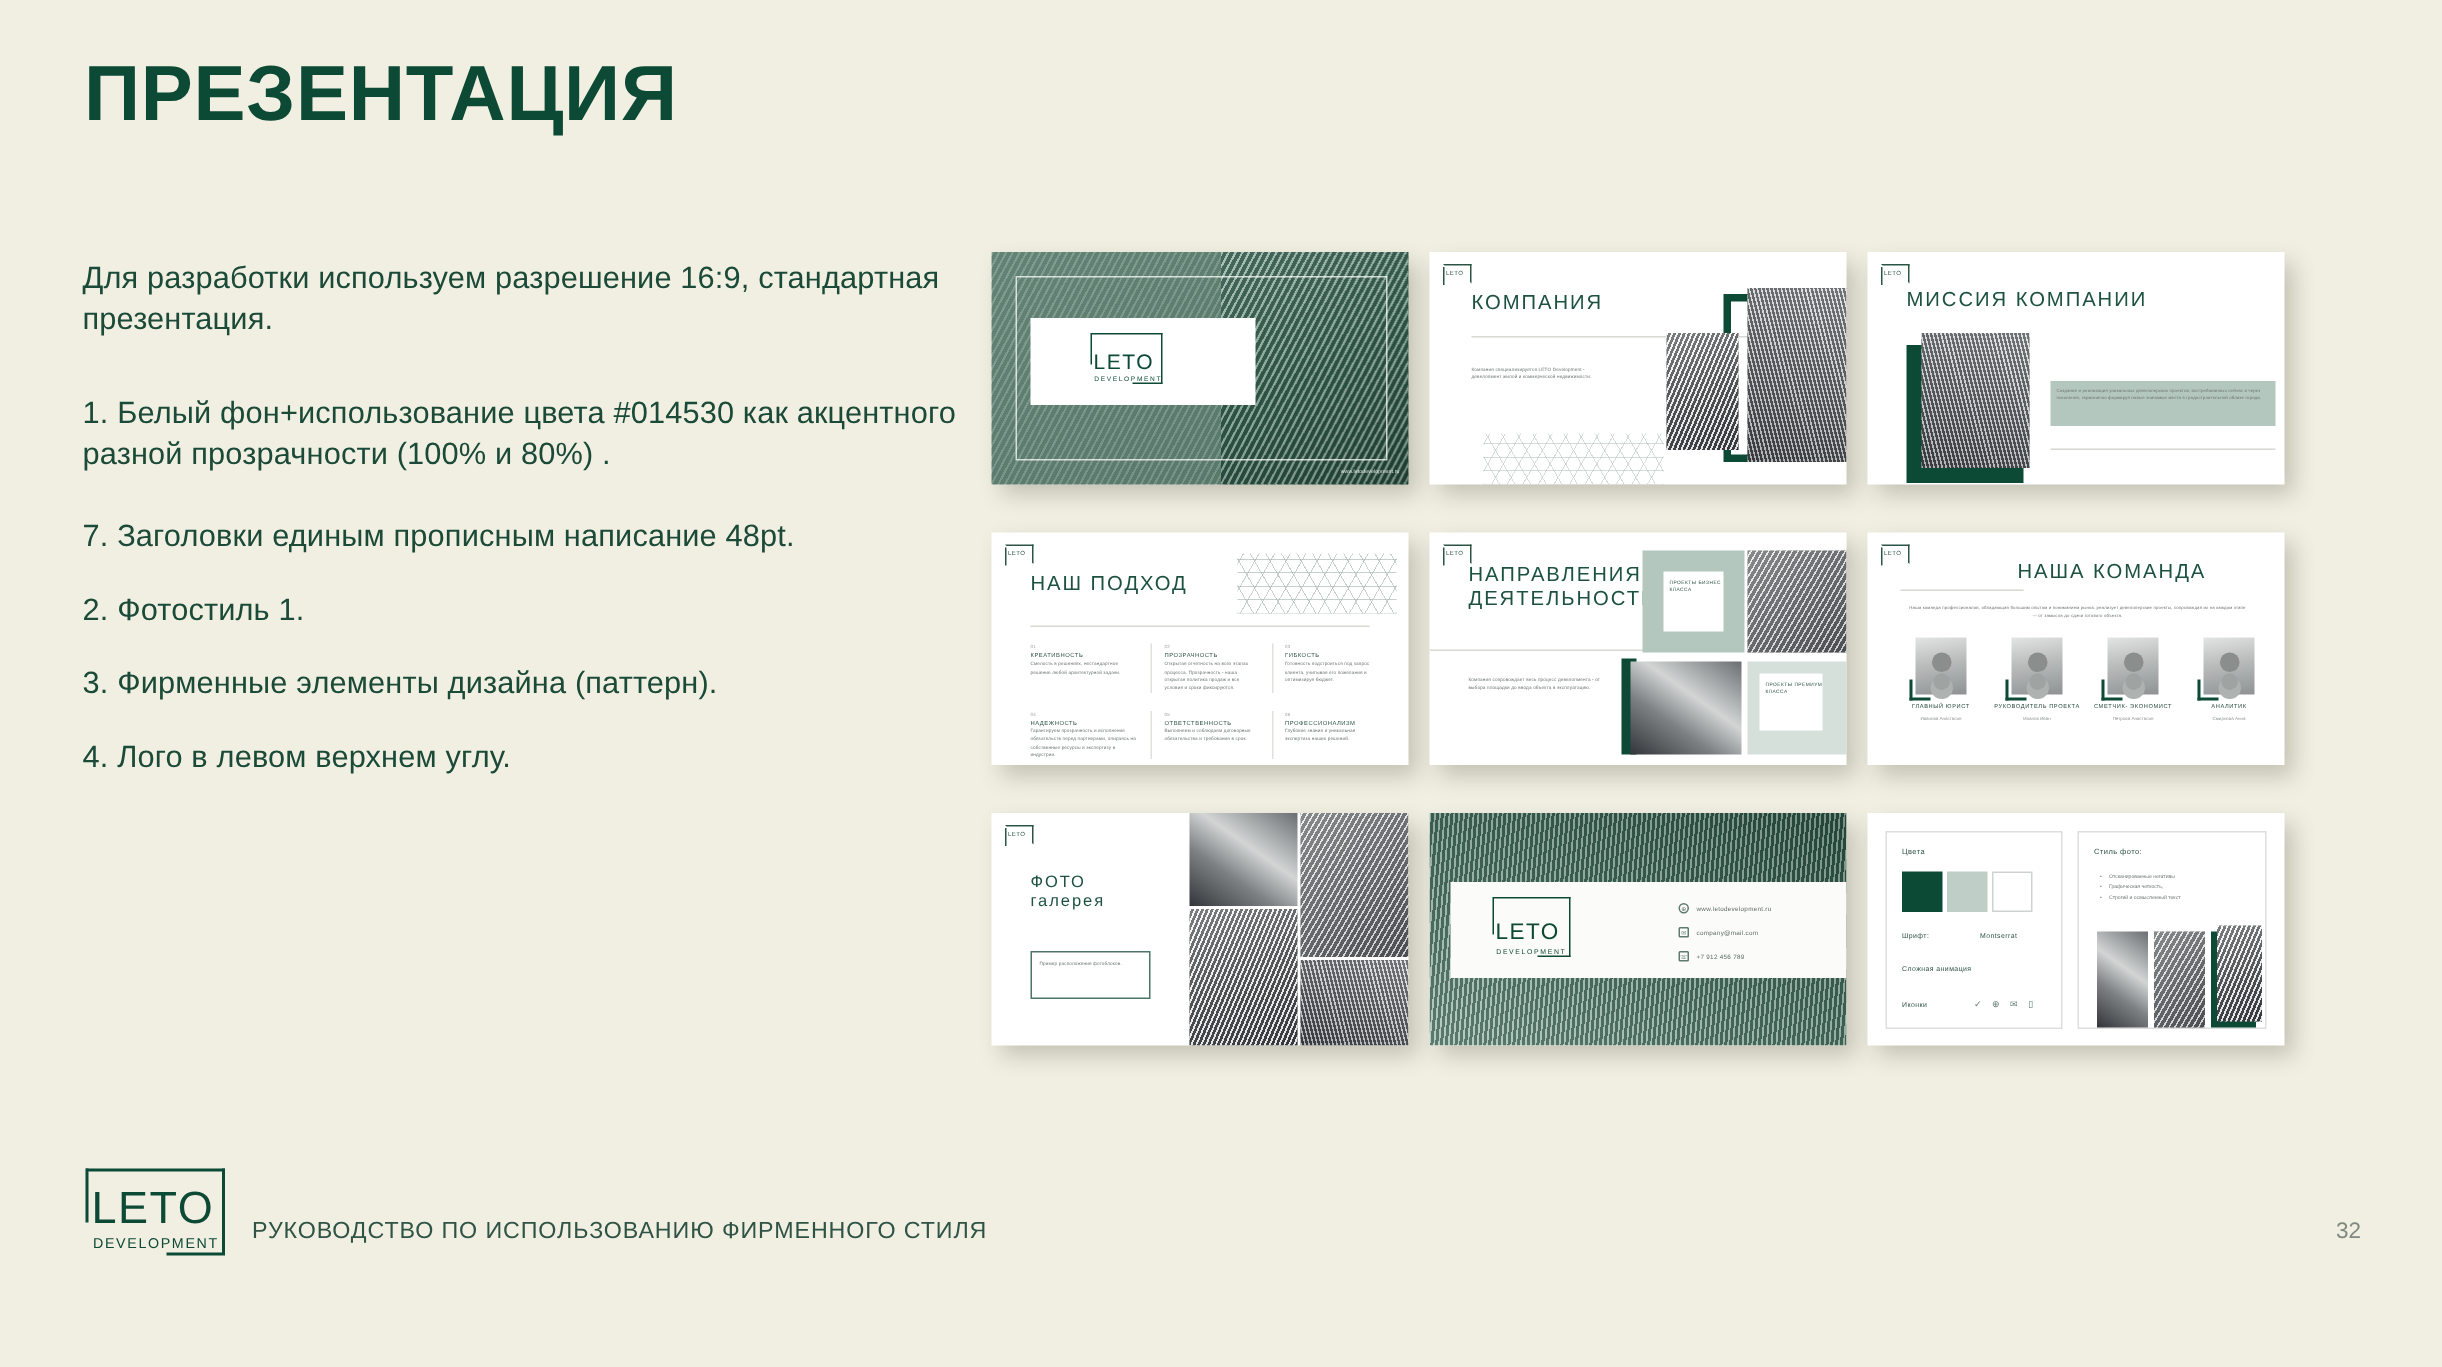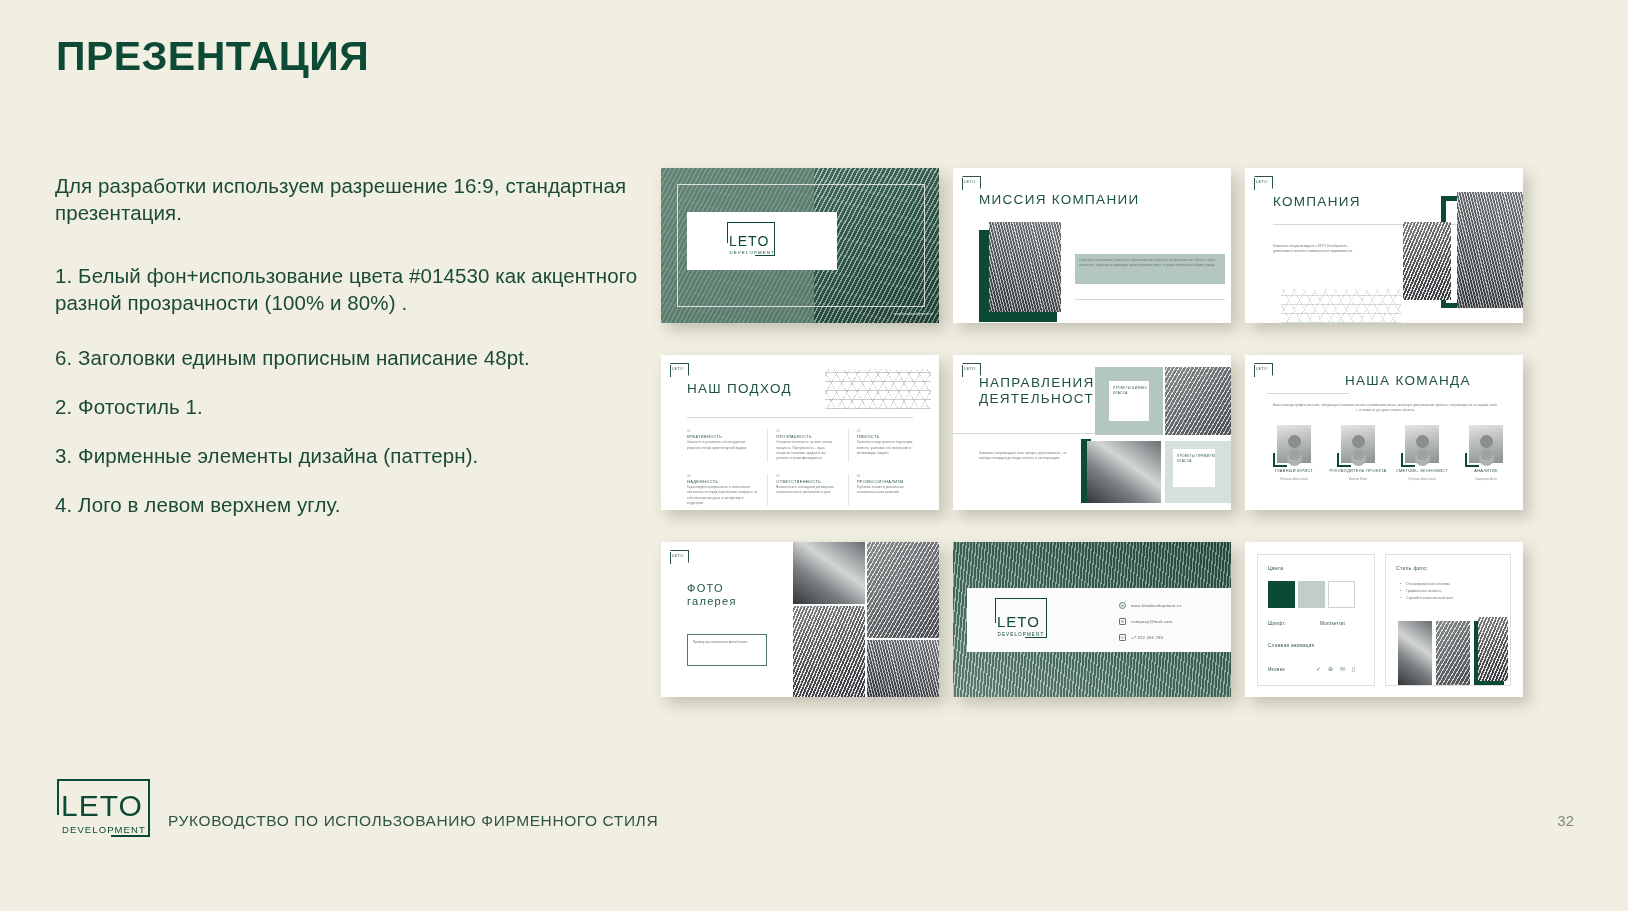--- a/index.html
+++ b/index.html
@@ -9,21 +9,21 @@
     font-family: "Liberation Sans", sans-serif;
     color: #0d4a36;
     position: relative;
     overflow: hidden;
   }
 
   
   .page-title {
     position: absolute;
     left: 56px; top: 33px;
-    font-size: 41px;
+    font-size: 52px;
     font-weight: bold;
     letter-spacing: 0.5px;
     color: #0d4a36;
   }
 
   
   .copy {
     position: absolute;
     left: 55px; top: 172px;
     width: 600px;
@@ -204,21 +204,21 @@
 </head>
 <body>
 
 <div class="page-title">ПРЕЗЕНТАЦИЯ</div>
 
 <div class="copy">
   <p class="intro">Для разработки используем разрешение 16:9,
 стандартная презентация.</p>
   <p class="item tight">1. Белый фон+использование цвета #014530
 как акцентного разной прозрачности (100% и 80%) .</p>
-  <p class="item">6. Заголовки единым прописным написание 48pt.</p>
+  <p class="item">7. Заголовки единым прописным написание 48pt.</p>
   <p class="item">2. Фотостиль 1.</p>
   <p class="item">3. Фирменные элементы дизайна (паттерн).</p>
   <p class="item">4. Лого в левом верхнем углу.</p>
 </div>
 
 <div class="grid">
 
   <div class="slide">
     <div class="ph green1" style="inset:0;"></div>
     <div style="position:absolute;inset:0;background:#6f8d80;opacity:.72;"></div>
@@ -233,39 +233,39 @@
         <div class="sub" style="font-size:4.4px;bottom:1px;left:2.5px;">DEVELOPMENT</div>
       </div>
     </div>
     <div class="micro" style="position:absolute;right:6px;bottom:5px;color:#e8efec;font-size:3.4px;">www.letodevelopment.ru</div>
   </div>
 
   <div class="slide">
     <div class="chip">
         <span>LETO</span>
       </div>
-    <div class="s-title" style="left:26px;top:24px;">МИССИЯ КОМПАНИИ</div>
-    <div class="deep" style="left:26px;top:62px;width:78px;height:92px;"></div>
-    <div class="ph gray2" style="left:36px;top:54px;width:72px;height:90px;"></div>
-    <div class="sage" style="left:122px;top:86px;width:150px;height:30px;"></div>
-    <div class="micro" style="position:absolute;left:126px;top:90px;width:142px;font-size:2.9px;">Создание и реализация уникальных девелоперских проектов, востребованных сейчас и через поколения, гармонично формируя новые значимые места в градостроительной облике города.</div>
-    <div class="hr" style="left:122px;top:131px;width:150px;"></div>
-  </div>
-
-  <div class="slide">
-    <div class="chip">
-        <span>LETO</span>
-      </div>
     <div class="s-title" style="left:28px;top:26px;">КОМПАНИЯ</div>
     <div class="hr" style="left:28px;top:56px;width:226px;"></div>
     <div class="micro" style="position:absolute;left:28px;top:76px;width:92px;">Компания специализируется LETO Development - девелопмент жилой и коммерческой недвижимости.</div>
     <div class="pattern" style="left:36px;bottom:0;width:120px;height:34px;opacity:.55;"></div>
     <div style="position:absolute;left:196px;top:28px;width:78px;height:112px;border:5px solid #0d4a36;"></div>
     <div class="ph gray1" style="left:158px;top:54px;width:48px;height:78px;"></div>
     <div class="ph gray2" style="left:212px;top:24px;width:66px;height:116px;"></div>
+  </div>
+
+  <div class="slide">
+    <div class="chip">
+        <span>LETO</span>
+      </div>
+    <div class="s-title" style="left:26px;top:24px;">МИССИЯ КОМПАНИИ</div>
+    <div class="deep" style="left:26px;top:62px;width:78px;height:92px;"></div>
+    <div class="ph gray2" style="left:36px;top:54px;width:72px;height:90px;"></div>
+    <div class="sage" style="left:122px;top:86px;width:150px;height:30px;"></div>
+    <div class="micro" style="position:absolute;left:126px;top:90px;width:142px;font-size:2.9px;">Создание и реализация уникальных девелоперских проектов, востребованных сейчас и через поколения, гармонично формируя новые значимые места в градостроительной облике города.</div>
+    <div class="hr" style="left:122px;top:131px;width:150px;"></div>
   </div>
 
   <div class="slide">
     <div class="chip">
         <span>LETO</span>
       </div>
     <div class="s-title" style="left:26px;top:26px;">НАШ ПОДХОД</div>
     <div class="pattern" style="left:164px;top:14px;width:106px;height:40px;opacity:.75;"></div>
     <div class="hr" style="left:26px;top:62px;width:226px;"></div>
 

